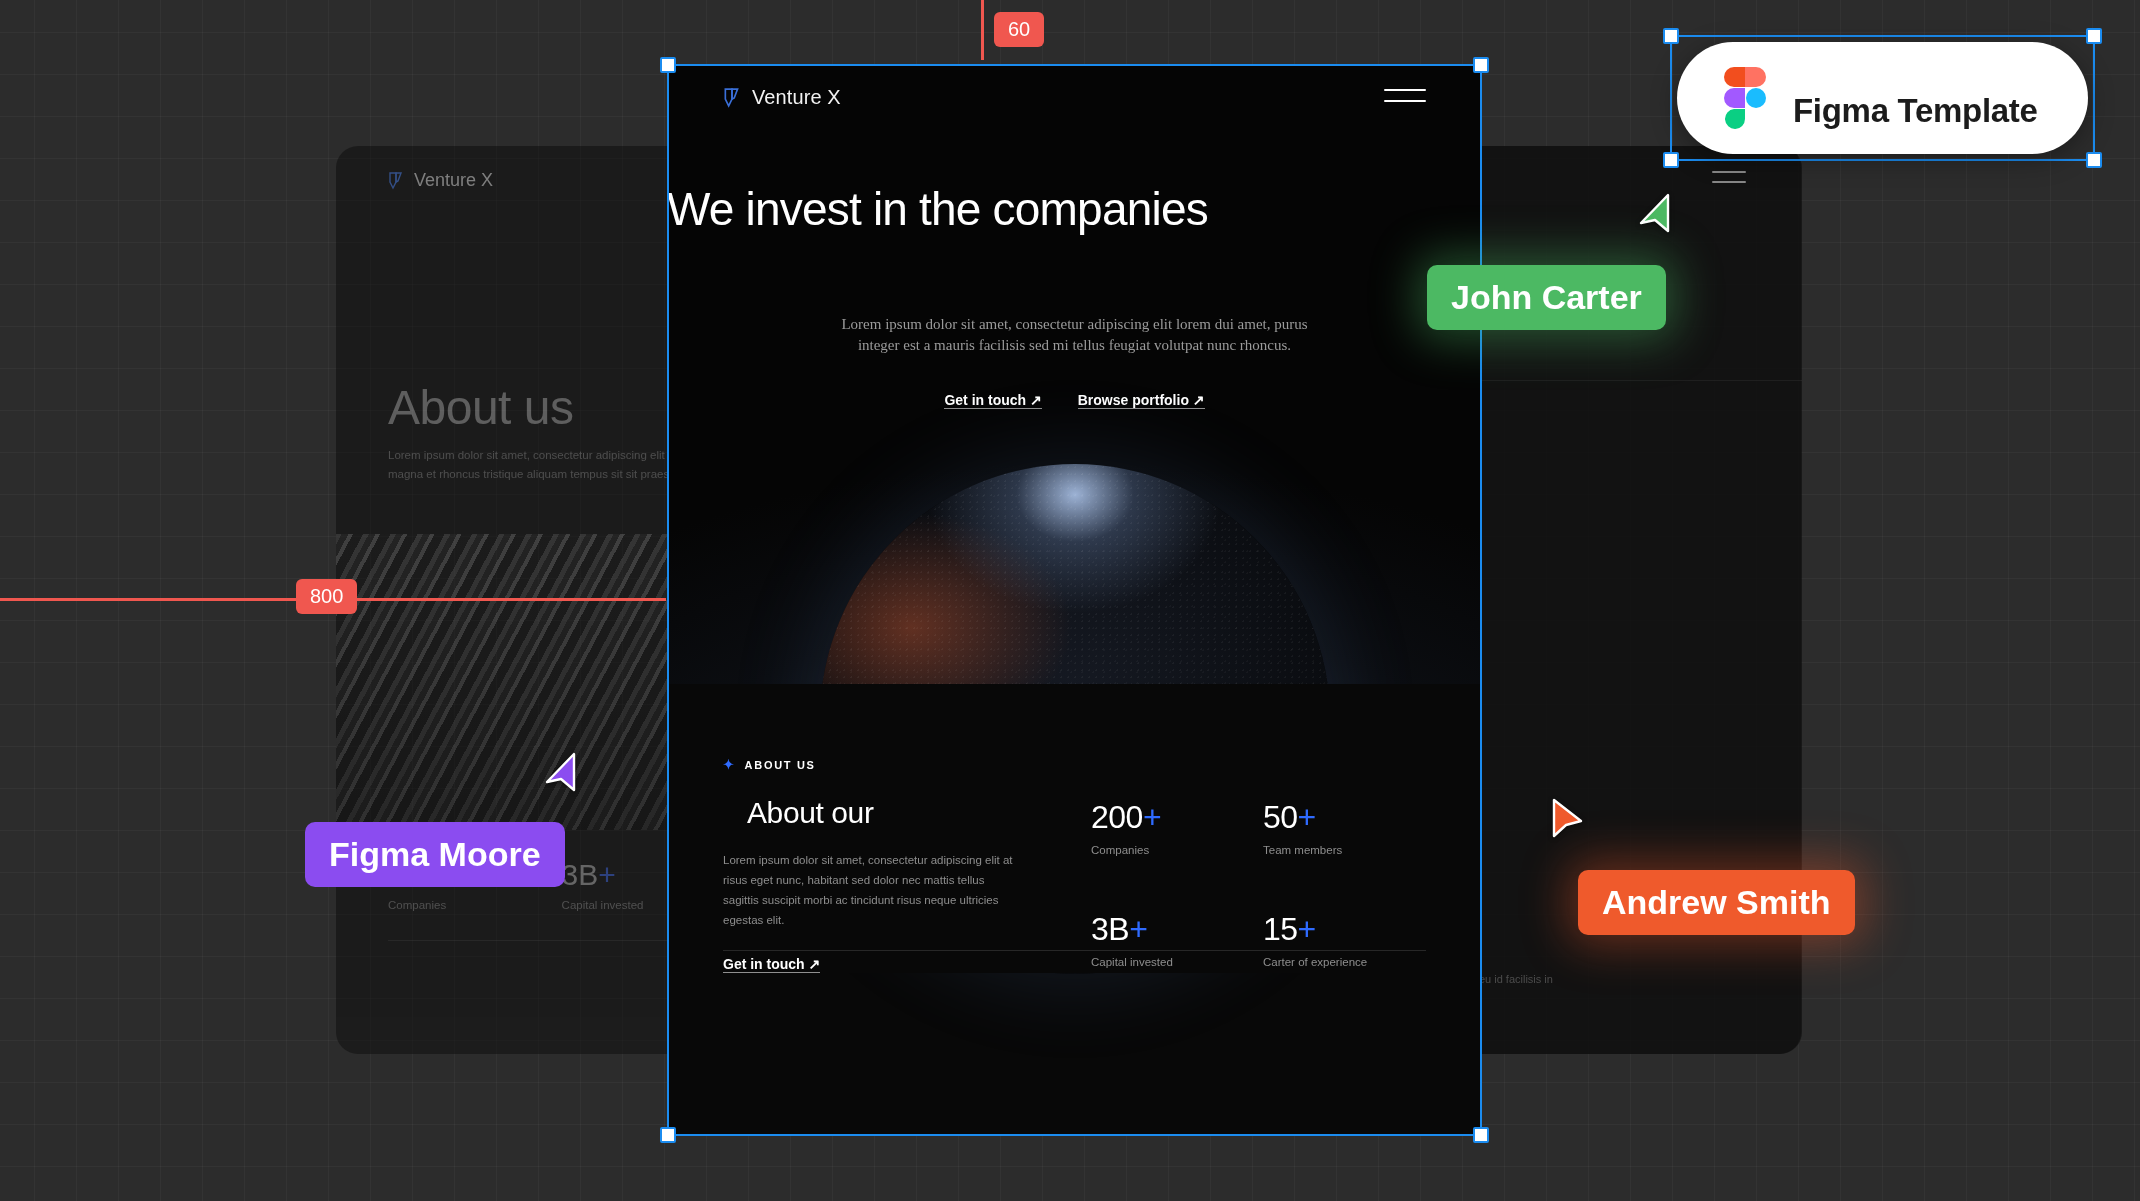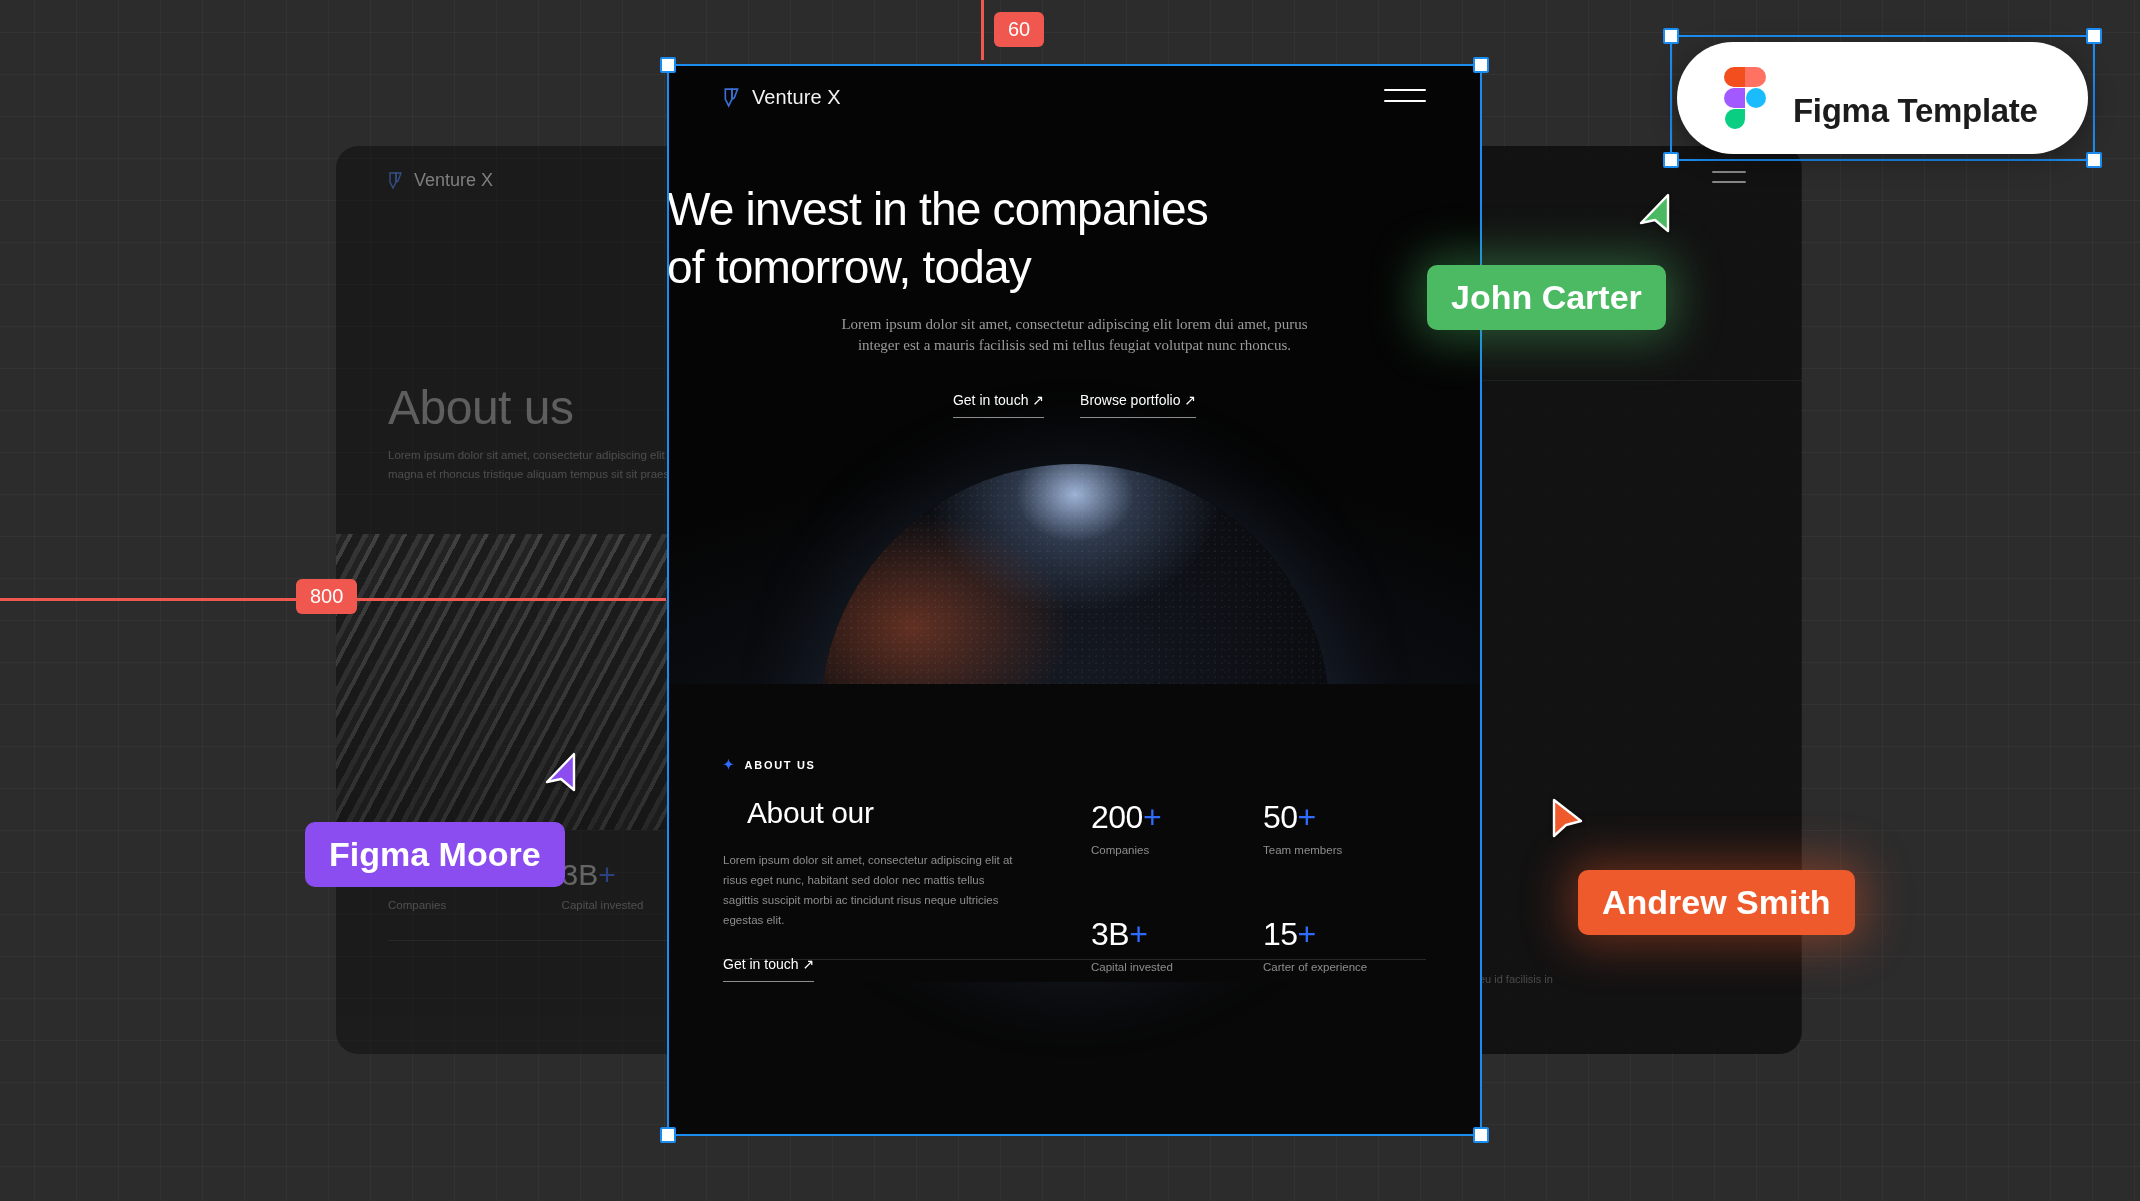--- a/index.html
+++ b/index.html
@@ -137,22 +137,22 @@
   .hero-p {
     position:absolute; left:50%; transform:translateX(-50%); top:250px;
     width:480px; text-align:center;
     font-size:15px; line-height:21px; color:#9b9b9b;font-family:Liberation Serif, serif;
   }
   .hero-cta {
     position:absolute; left:0; right:0; top:328px;
     display:flex; justify-content:center; gap:36px;
   }
   .cta {
-    font-size:14px; font-weight:400; color:#ffffff;
-    padding-bottom:9px; border-bottom:1.5px solid rgba(255,255,255,.55);
+    font-size:14px; font-weight:700; color:#ffffff;
+    border-bottom:1.5px solid rgba(255,255,255,.55);
     cursor:pointer; white-space:nowrap;
   }
   .planet {
     position:absolute; left:50%; transform:translateX(-50%);
     top:400px; width:510px; height:510px; border-radius:50%;
     background:
       radial-gradient(72% 58% at 50% 6%,  rgba(188,214,255,.82) 0%, rgba(120,150,200,.30) 16%, rgba(0,0,0,0) 40%),
       radial-gradient(56% 40% at 18% 32%, rgba(196,86,48,.46) 0%, rgba(0,0,0,0) 56%),
       radial-gradient(100% 100% at 50% 44%, #151922 0%, #0a0c10 50%, #050608 100%);
     box-shadow:0 0 78px 16px rgba(90,130,190,.13);
@@ -345,21 +345,20 @@
           <span class="lbl">Venture X</span>
         </div>
         <div class="ham">
             <i></i>
             <i></i>
           </div>
       </div>
 
       <div class="hero-h1">
         <div>We invest in the companies</div>
-        <div>of tomorrow, today</div>
       </div>
 
       <div class="hero-p">Lorem ipsum dolor sit amet, consectetur adipiscing elit lorem dui amet, purus integer est a mauris facilisis sed mi tellus feugiat volutpat nunc rhoncus.</div>
 
       <div class="hero-cta">
         <span class="cta">Get in touch ↗</span>
         <span class="cta">Browse portfolio ↗</span>
       </div>
 
       <div class="planet"></div>

